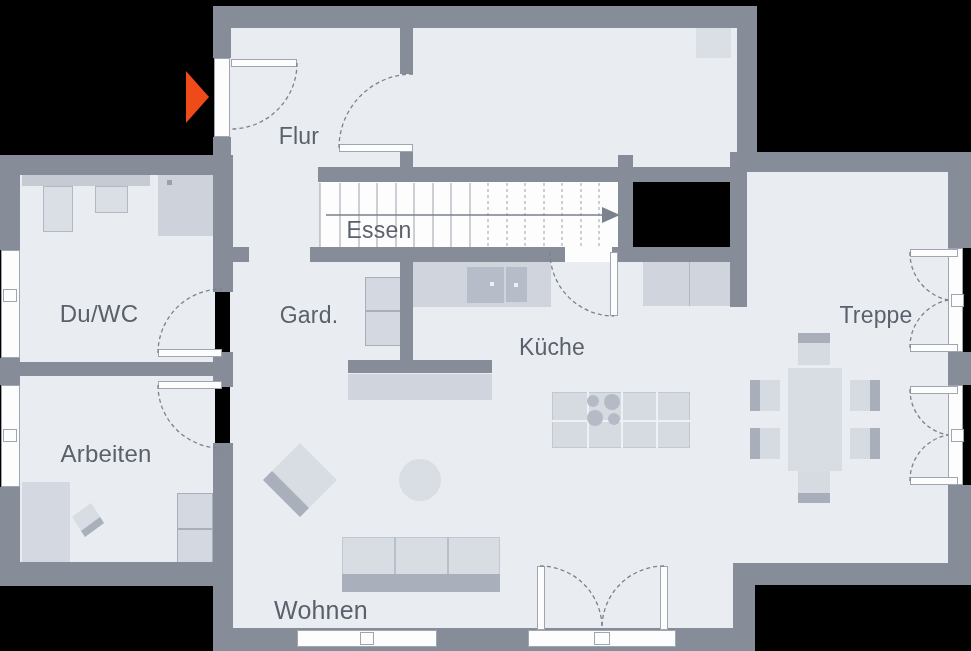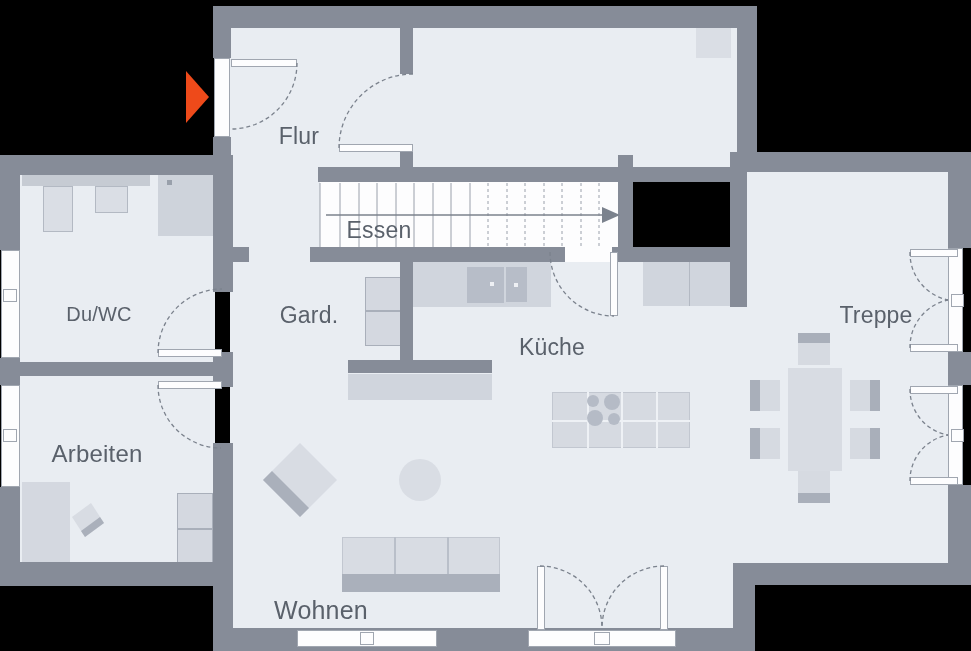--- a/index.html
+++ b/index.html
@@ -182,21 +182,21 @@
     <g fill="#b5bbc6">
       <circle cx="593" cy="401" r="6"></circle>
       <circle cx="612" cy="402" r="8"></circle>
       <circle cx="595" cy="418" r="8"></circle>
       <circle cx="614" cy="419" r="6"></circle>
     </g>
   </svg>
 
   <div class="lbl" style="left:299px;top:136px;">Flur</div>
   <div class="lbl" style="left:379px;top:230px;">Essen</div>
-  <div class="lbl" style="left:99px;top:314px;font-size:20px;">Du/WC</div>
+  <div class="lbl" style="left:99px;top:314px;font-size:24px;">Du/WC</div>
   <div class="lbl" style="left:309px;top:315px;">Gard.</div>
   <div class="lbl" style="left:552px;top:347px;">Küche</div>
   <div class="lbl" style="left:876px;top:315px;">Treppe</div>
-  <div class="lbl" style="left:97px;top:454px;font-size:24px;">Arbeiten</div>
+  <div class="lbl" style="left:106px;top:454px;font-size:24px;">Arbeiten</div>
   <div class="lbl" style="left:321px;top:610px;font-size:25px;">Wohnen</div>
 
   <div id="entrance-arrow"></div>
 </div>
 
 </body></html>

